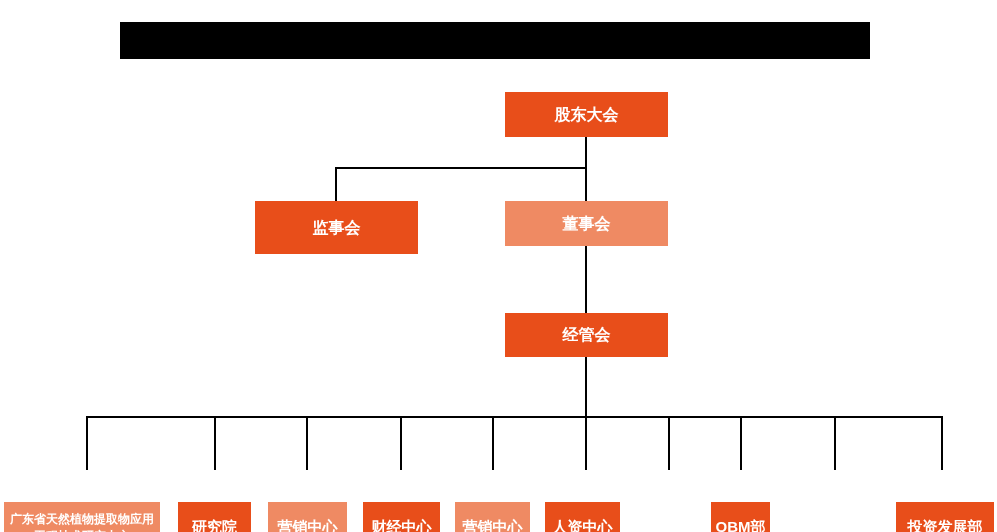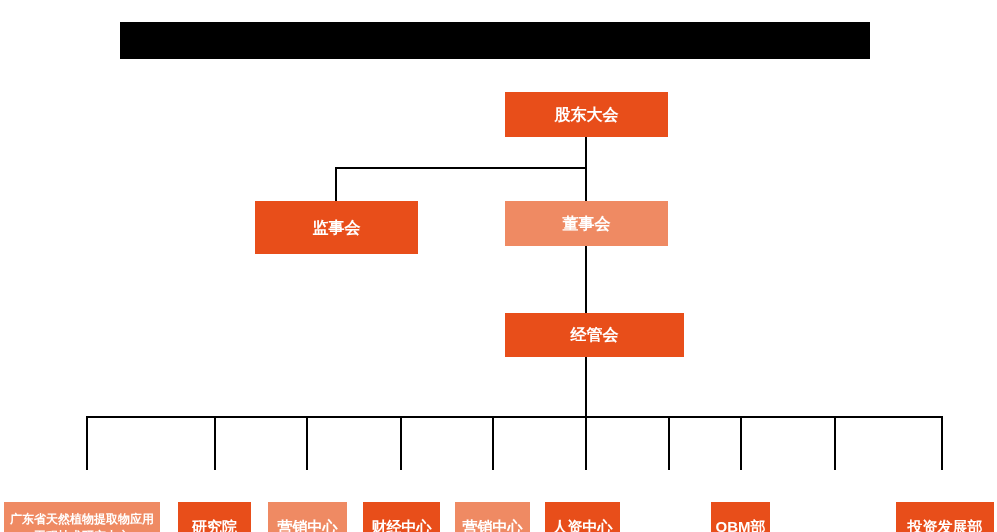--- a/index.html
+++ b/index.html
@@ -38,21 +38,21 @@
     box-sizing: border-box;
     padding: 2px 4px;
   }
   .dark  { background: var(--primary,  #e84e1a); }
   .light { background: var(--secondary,#ef8a63); }
 
   
   .n-root  { left: 505px; top:  92px; width: 163px; height: 45px; }
   .n-sup   { left: 255px; top: 201px; width: 163px; height: 53px; }
   .n-board { left: 505px; top: 201px; width: 163px; height: 45px; }
-  .n-mgmt  { left: 505px; top: 313px; width: 179px; height: 44px; }
+  .n-mgmt  { left: 505px; top: 313px; width: 163px; height: 44px; }
 
   
   .dept { top: 470px; height: 51px; font-size: 15px; margin-top: 32px; }
   .d1  { left:   4px; width: 156px; font-size: 12px; line-height: 1.35; }
   .d2  { left: 178px; width:  73px; }
   .d3  { left: 268px; width:  79px; text-decoration: underline; }
   .d4  { left: 363px; width:  77px; }
   .d5  { left: 455px; width:  75px; }
   .d6  { left: 545px; width:  75px; }
   .d7  { left: 643px; width:  51px; }

